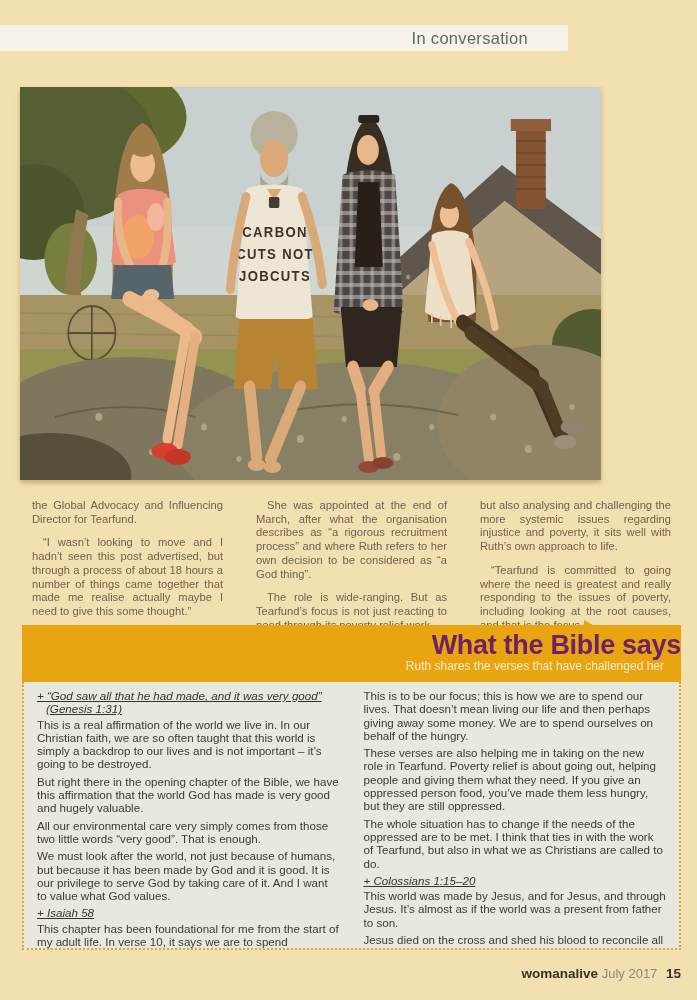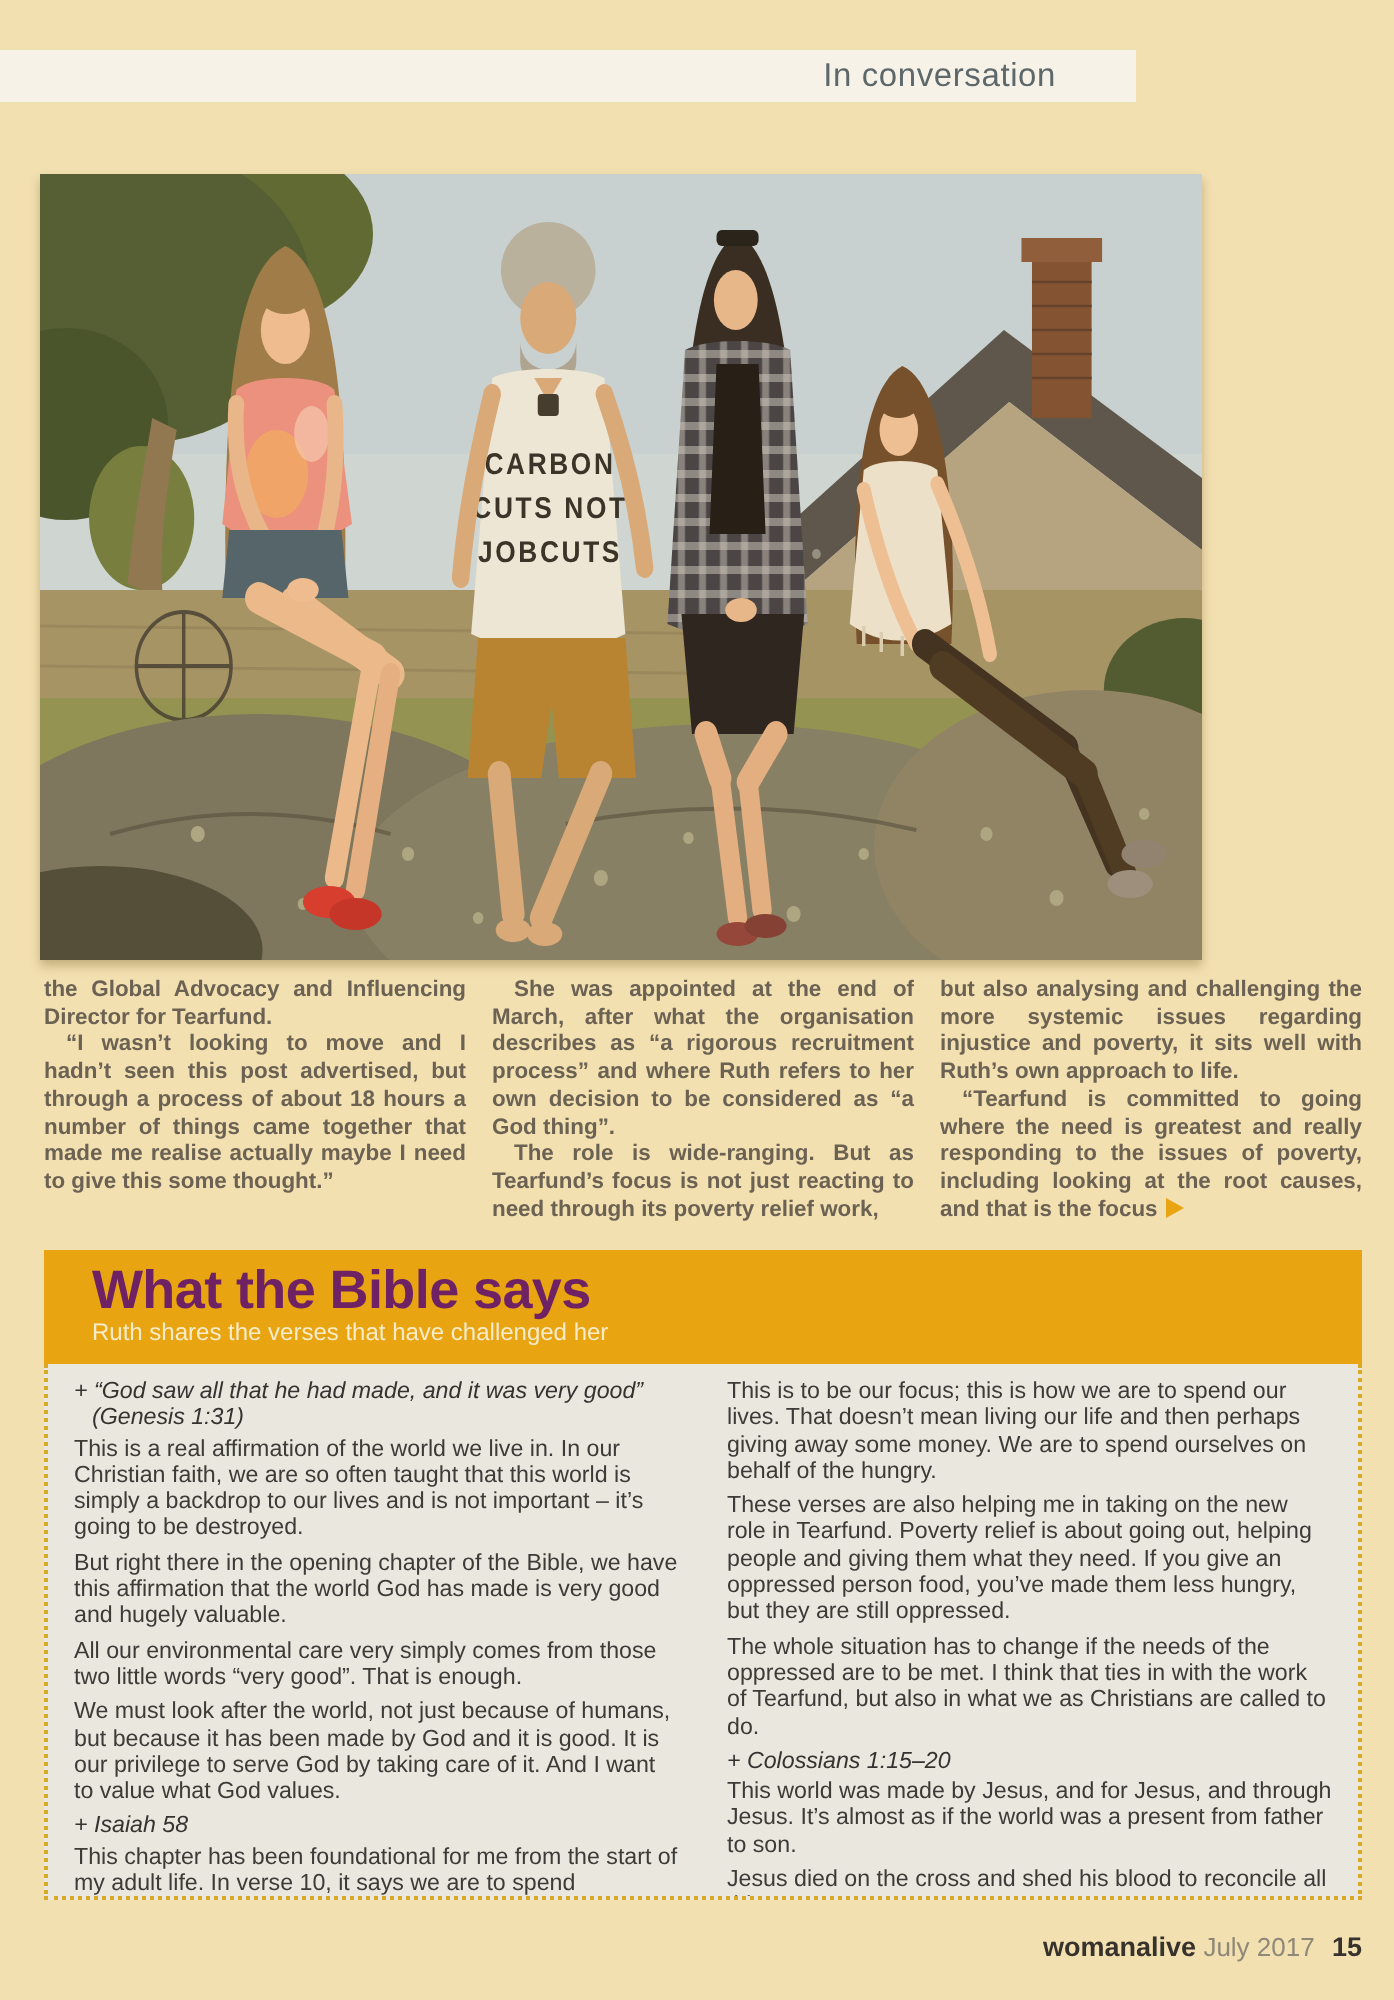--- a/index.html
+++ b/index.html
@@ -13,36 +13,36 @@
   .section-label{position:absolute;right:40px;top:4px;font-size:16.5px;color:#5d686b;letter-spacing:.3px;}
 
   
   .photo-wrap{position:absolute;left:20px;top:87px;width:581px;height:393px;box-shadow:0 3px 5px rgba(110,80,30,.35);}
   .photo-wrap svg{display:block;width:100%;height:100%;}
   .shirt-text{font-family:"Liberation Sans",sans-serif;font-weight:bold;letter-spacing:1.5px;fill:#2e2a24;}
 
   
   .article{position:absolute;left:22px;top:489px;width:659px;display:flex;gap:13px;}
   .article .col{flex:1;font-size:11.2px;line-height:13.7px;color:#6b6253;text-align:justify;}
-  .article p{margin:0;font-weight:bold;}
+  .article p{margin:10px;}
   .article p.indent{text-indent:11px;}
   .cont-arrow{display:inline-block;width:0;height:0;border-top:5px solid transparent;border-bottom:5px solid transparent;border-left:9px solid #e9a412;vertical-align:-1px;margin-left:4px;}
 
   
-  .bible-band{position:absolute;left:22px;top:625px;width:659px;height:57px;background:#e9a412;}
+  .bible-band{position:absolute;left:22px;top:625px;width:659px;height:57px;background:#e9a412;text-align:right;}
   .bible-title{margin:5px 0 0 24px;font-size:27px;font-weight:bold;color:#6f2263;letter-spacing:-.3px;}
   .bible-subtitle{margin:-2px 17px 0 24px;font-size:12px;color:#f7ecca;}
   .bible-content{
     position:absolute;left:22px;top:682px;width:659px;height:268px;box-sizing:border-box;
     background:#e9e7de;border:2px dotted #d9a827;border-top:none;
     padding:7px 13px 6px 13px;display:flex;gap:24px;overflow:hidden;
   }
   .bcol{flex:1;font-size:11.6px;line-height:13.3px;color:#3c3b37;}
   .bcol .para{margin:0 0 4px 0;}
-  .bcol .verse{font-style:italic;margin:0 0 2px 0;padding-left:9px;text-indent:-9px;color:#343330;}
+  .bcol .verse{font-style:italic;margin:0 0 2px 0;padding-left:9px;text-indent:-9px;color:#343330;text-decoration:underline;}
 
   
   .footer{position:absolute;right:16px;top:966px;font-size:13px;color:#8e8878;white-space:nowrap;}
   .footer .mag{font-weight:bold;color:#37332c;font-size:13.5px;}
   .footer .pagenum{font-weight:bold;color:#37332c;font-size:13.5px;margin-left:5px;}
 </style>
 </head>
 <body>
 
 <div class="top-strip">

